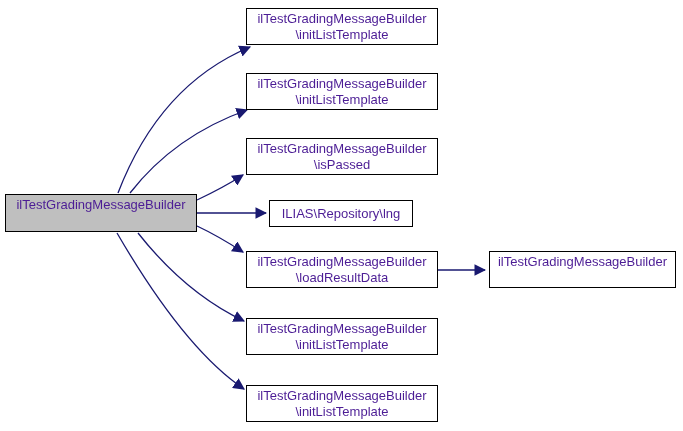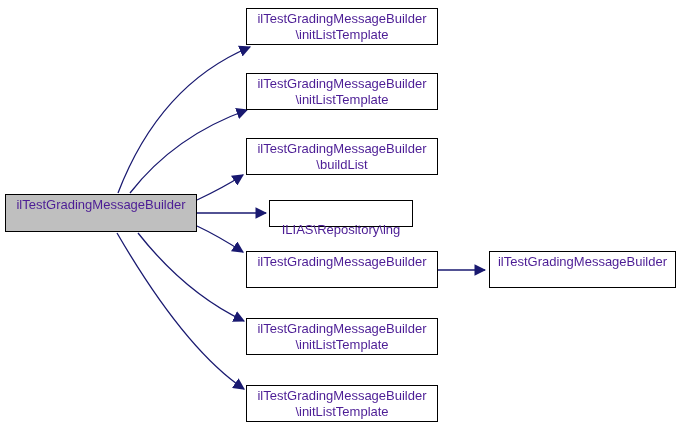--- a/index.html
+++ b/index.html
@@ -33,21 +33,21 @@
     text-align: center;
     padding-top: 2px;
     white-space: nowrap;
     cursor: pointer;
   }
   .node.highlight {
     background: #bfbfbf;
     cursor: default;
   }
   .node.single {
-    padding-top: 16px;
+    padding-top: 0;
     line-height: 25px;
   }
   .node div { pointer-events: none; }
 
   
   #n-buildList          { left: 5px;   top: 194px; width: 192px; height: 38px; }
   #n-getMarkOfficial    { left: 246px; top: 8px;   width: 192px; height: 37px; }
   #n-initListTemplate   { left: 246px; top: 73px;  width: 192px; height: 37px; }
   #n-isPassed           { left: 246px; top: 138px; width: 192px; height: 37px; }
   #n-lng                { left: 269px; top: 200px; width: 144px; height: 27px; }
@@ -88,29 +88,30 @@
     <div>\initListTemplate</div>
   </div>
 
   <div id="n-initListTemplate" class="node">
     <div>ilTestGradingMessageBuilder</div>
     <div>\initListTemplate</div>
   </div>
 
   <div id="n-isPassed" class="node">
     <div>ilTestGradingMessageBuilder</div>
-    <div>\buildList</div>
+    <div>\isPassed</div>
   </div>
 
   <div id="n-lng" class="node single">
     <div>ILIAS\Repository\lng</div>
   </div>
 
   <div id="n-loadResultData" class="node">
     <div>ilTestGradingMessageBuilder</div>
+    <div>\loadResultData</div>
   </div>
 
   <div id="n-parseListTemplate" class="node">
     <div>ilTestGradingMessageBuilder</div>
     <div>\initListTemplate</div>
   </div>
 
   <div id="n-populateListEntry" class="node">
     <div>ilTestGradingMessageBuilder</div>
     <div>\initListTemplate</div>

